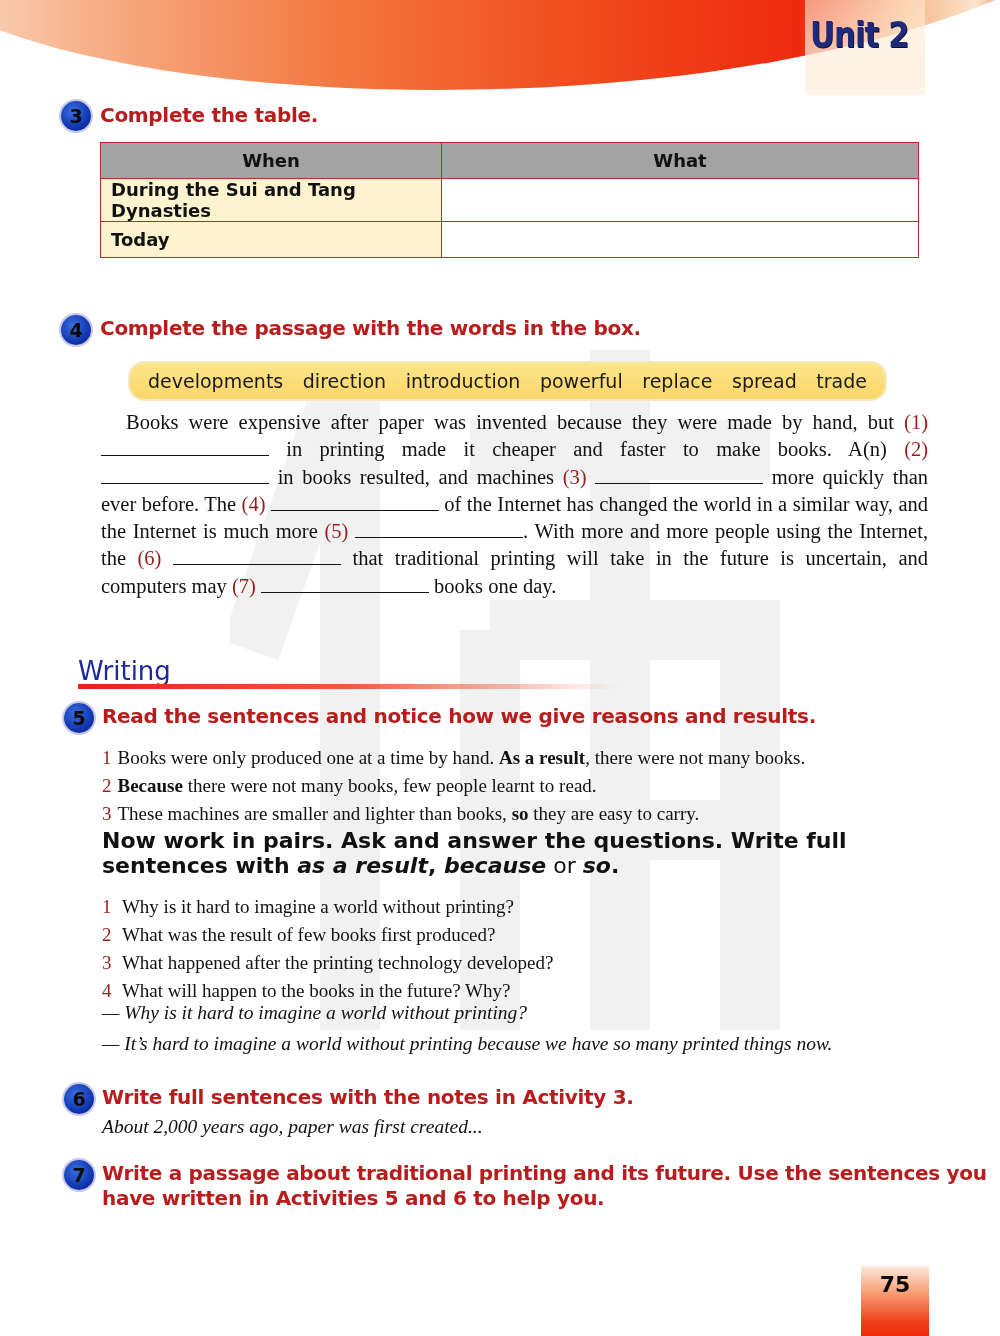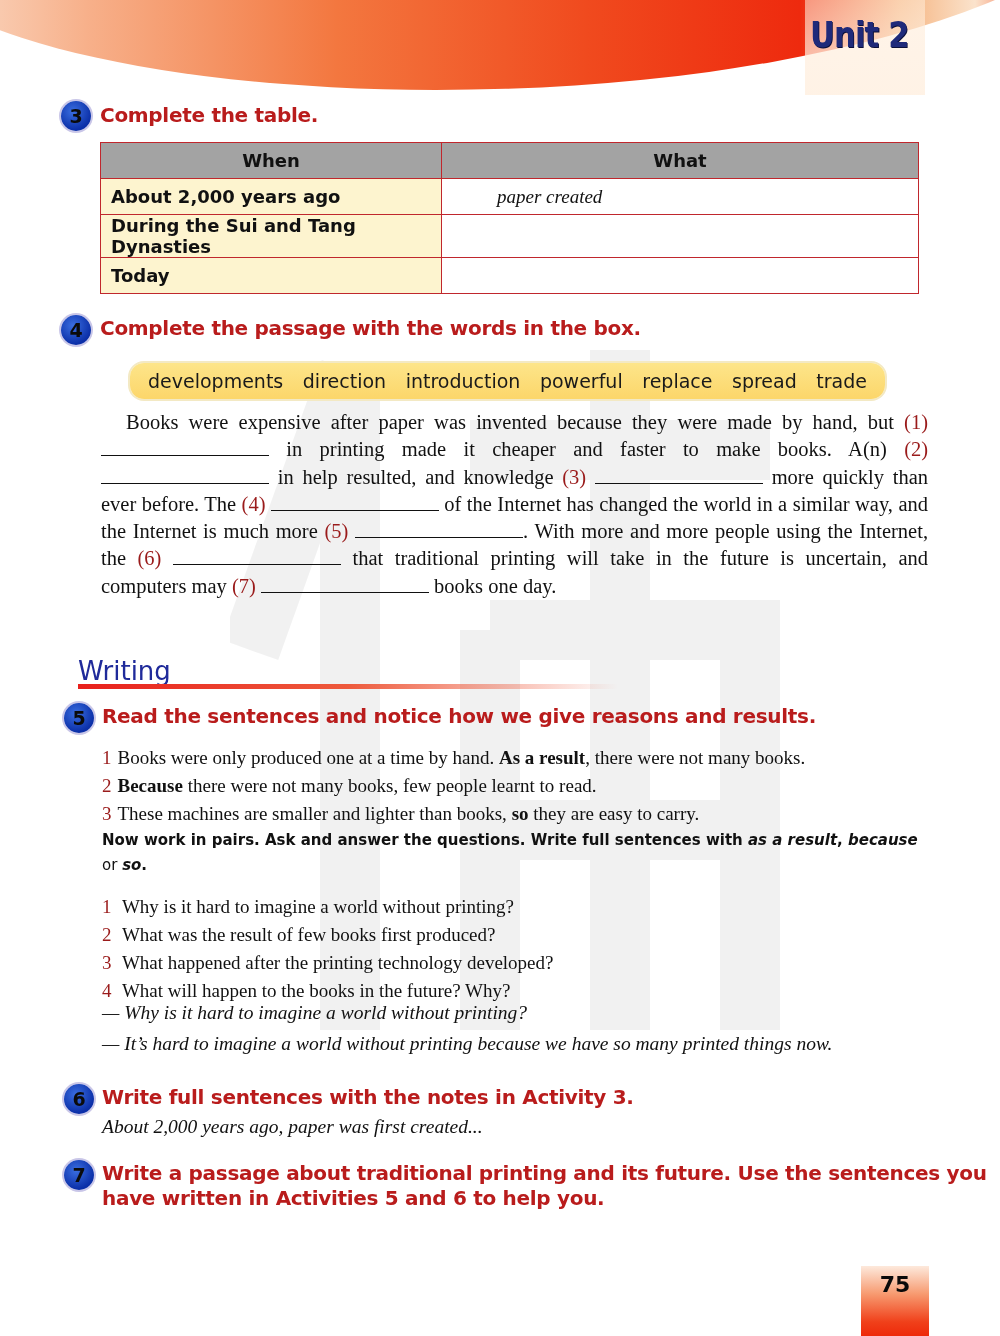--- a/index.html
+++ b/index.html
@@ -18,21 +18,21 @@
   table.tbl td.what { font-family:"Liberation Serif", serif; font-style:italic; font-size:19px; padding-left:55px; }
   .wordbox { position:absolute; left:130px; top:363px; width:755px; height:36px; border-radius:14px; background:linear-gradient(180deg,#fde58a,#fcd66a); box-shadow:0 0 0 2px #f3e9c4; display:flex; align-items:center; justify-content:space-between; padding:0 18px; box-sizing:border-box; font-family:"DejaVu Sans", sans-serif; font-size:19px; color:#1a1a1a; }
   .passage { position:absolute; left:101px; top:409px; width:827px; font-family:"Liberation Serif", serif; font-size:20.5px; line-height:27.3px; text-align:justify; color:#111; }
   .passage .first { text-indent:25px; }
   .red { color:#9a1b1b; }
   .blank { display:inline-block; width:168px; border-bottom:1.3px solid #111; height:18px; vertical-align:baseline; }
   .writing-title { position:absolute; left:78px; top:656px; font-family:"DejaVu Sans", sans-serif; font-size:26px; color:#1f2a9a; }
   .writing-line { position:absolute; left:78px; top:684px; width:540px; height:5px; background:linear-gradient(90deg,#e8201c 0%, #ee5a3c 50%, rgba(240,170,150,0) 100%); }
   .list { position:absolute; font-family:"Liberation Serif", serif; font-size:19px; line-height:28px; color:#111;margin-top:12px; }
   .list .n { color:#9a1b1b; margin-right:6px; }
-  .subhead { position:absolute; left:102px; top:828px; width:830px; font-family:"DejaVu Sans", sans-serif; font-weight:bold; font-size:15px; line-height:25px; }
+  .subhead { position:absolute; left:102px; top:828px; width:830px; font-family:"DejaVu Sans", sans-serif; font-weight:bold; font-size:22px; line-height:25px; }
   .subhead i { font-style:italic; }
   .ital { position:absolute; font-family:"Liberation Serif", serif; font-style:italic; font-size:19.5px; color:#111; }
   .pagebox { position:absolute; left:861px; top:1266px; width:68px; height:70px; background:linear-gradient(180deg,#fde9dc 0%, #f79a70 40%, #f0401a 80%, #ee2a0a 100%); }
   .pagenum { position:absolute; left:0; top:6px; width:68px; text-align:center; font-family:"DejaVu Sans", sans-serif; font-weight:bold; font-size:22px; color:#0a0a0a; }
   .watermark { position:absolute; left:230px; top:330px; width:560px; height:720px; opacity:.05; pointer-events:none; }
 </style>
 </head>
 <body>
 
 <svg class="watermark" viewBox="0 0 560 720">
@@ -46,24 +46,20 @@
 </div>
 
 <div class="num-badge" style="left:61px;top:101px;">3</div>
 <div class="heading" style="left:100px;top:103px;">Complete the table.</div>
 
 <table class="tbl">
   <tbody>
       <tr>
     <th>When</th>
     <th>What</th>
-  </tr>
-  <tr>
-    <td class="when">About 2,000 years ago</td>
-    <td class="what">paper created</td>
   </tr>
   <tr>
     <td class="when">During the Sui and Tang Dynasties</td>
     <td class="what"></td>
   </tr>
   <tr>
     <td class="when">Today</td>
     <td class="what"></td>
   </tr>
 </tbody>
@@ -83,21 +79,21 @@
 </div>
 
 <div class="passage">
   <div class="first">
     <span>Books were expensive after paper was invented because they were made by hand, but</span>
     <span class="red">(1)</span>
     <span class="blank"></span>
     <span>in printing made it cheaper and faster to make books. A(n)</span>
     <span class="red">(2)</span>
     <span class="blank"></span>
-    <span>in help resulted, and knowledge</span>
+    <span>in books resulted, and machines</span>
     <span class="red">(3)</span>
     <span class="blank"></span>
     <span>more quickly than ever before. The</span>
     <span class="red">(4)</span>
     <span class="blank"></span>
     <span>of the Internet has changed the world in a similar way, and the Internet is much more</span>
     <span class="red">(5)</span>
     <span class="blank"></span><span>. With more and more people using the Internet, the</span>
     <span class="red">(6)</span>
     <span class="blank"></span>

